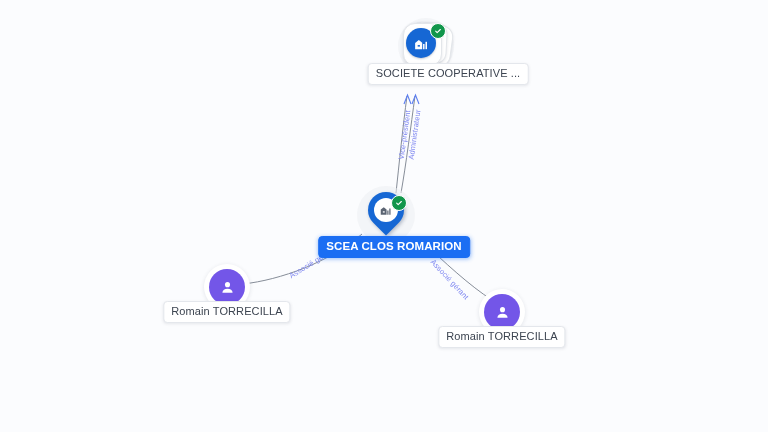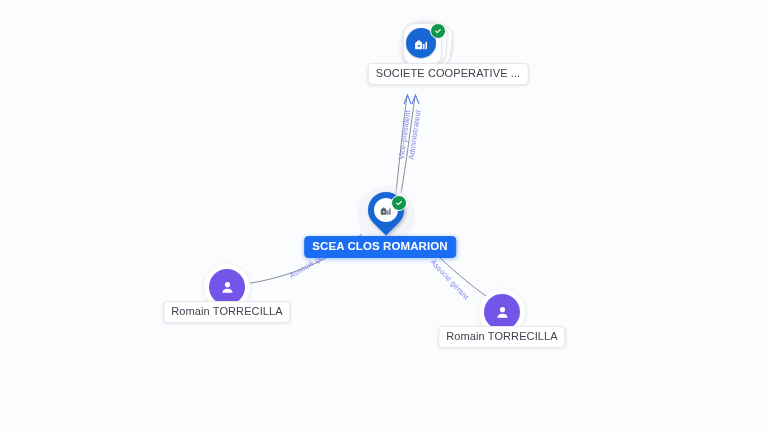--- a/index.html
+++ b/index.html
@@ -244,21 +244,21 @@
           <path d="M6.6 14.2h3.2v2.2H6.6z" fill="#ffffff"></path>
         </svg>
       </div>
       <div class="badge" style="left:30px; top:3px;">
         <svg width="8" height="8" viewBox="0 0 24 24" aria-hidden="true">
           <path d="M5 12.5l4.5 4.5L19 7.5" fill="none" stroke="#ffffff" stroke-width="3.2" stroke-linecap="round" stroke-linejoin="round"></path>
         </svg>
       </div>
     </div>
   </div>
-  <div class="label selected" style="left:380px; top:236px;">SCEA CLOS ROMARION</div>
+  <div class="label selected" style="left:394px; top:236px;">SCEA CLOS ROMARION</div>
 
   <div class="node" style="left:227px; top:269px;">
     <div class="avatar-wrap">
       <div class="avatar-ring"></div>
       <div class="avatar">
         <svg width="17" height="17" viewBox="0 0 24 24" aria-hidden="true">
           <circle cx="12" cy="8" r="3.6" fill="#ffffff"></circle>
           <path d="M4.8 19.4c0-3.7 3.2-5.8 7.2-5.8s7.2 2.1 7.2 5.8z" fill="#ffffff"></path>
         </svg>
       </div>

